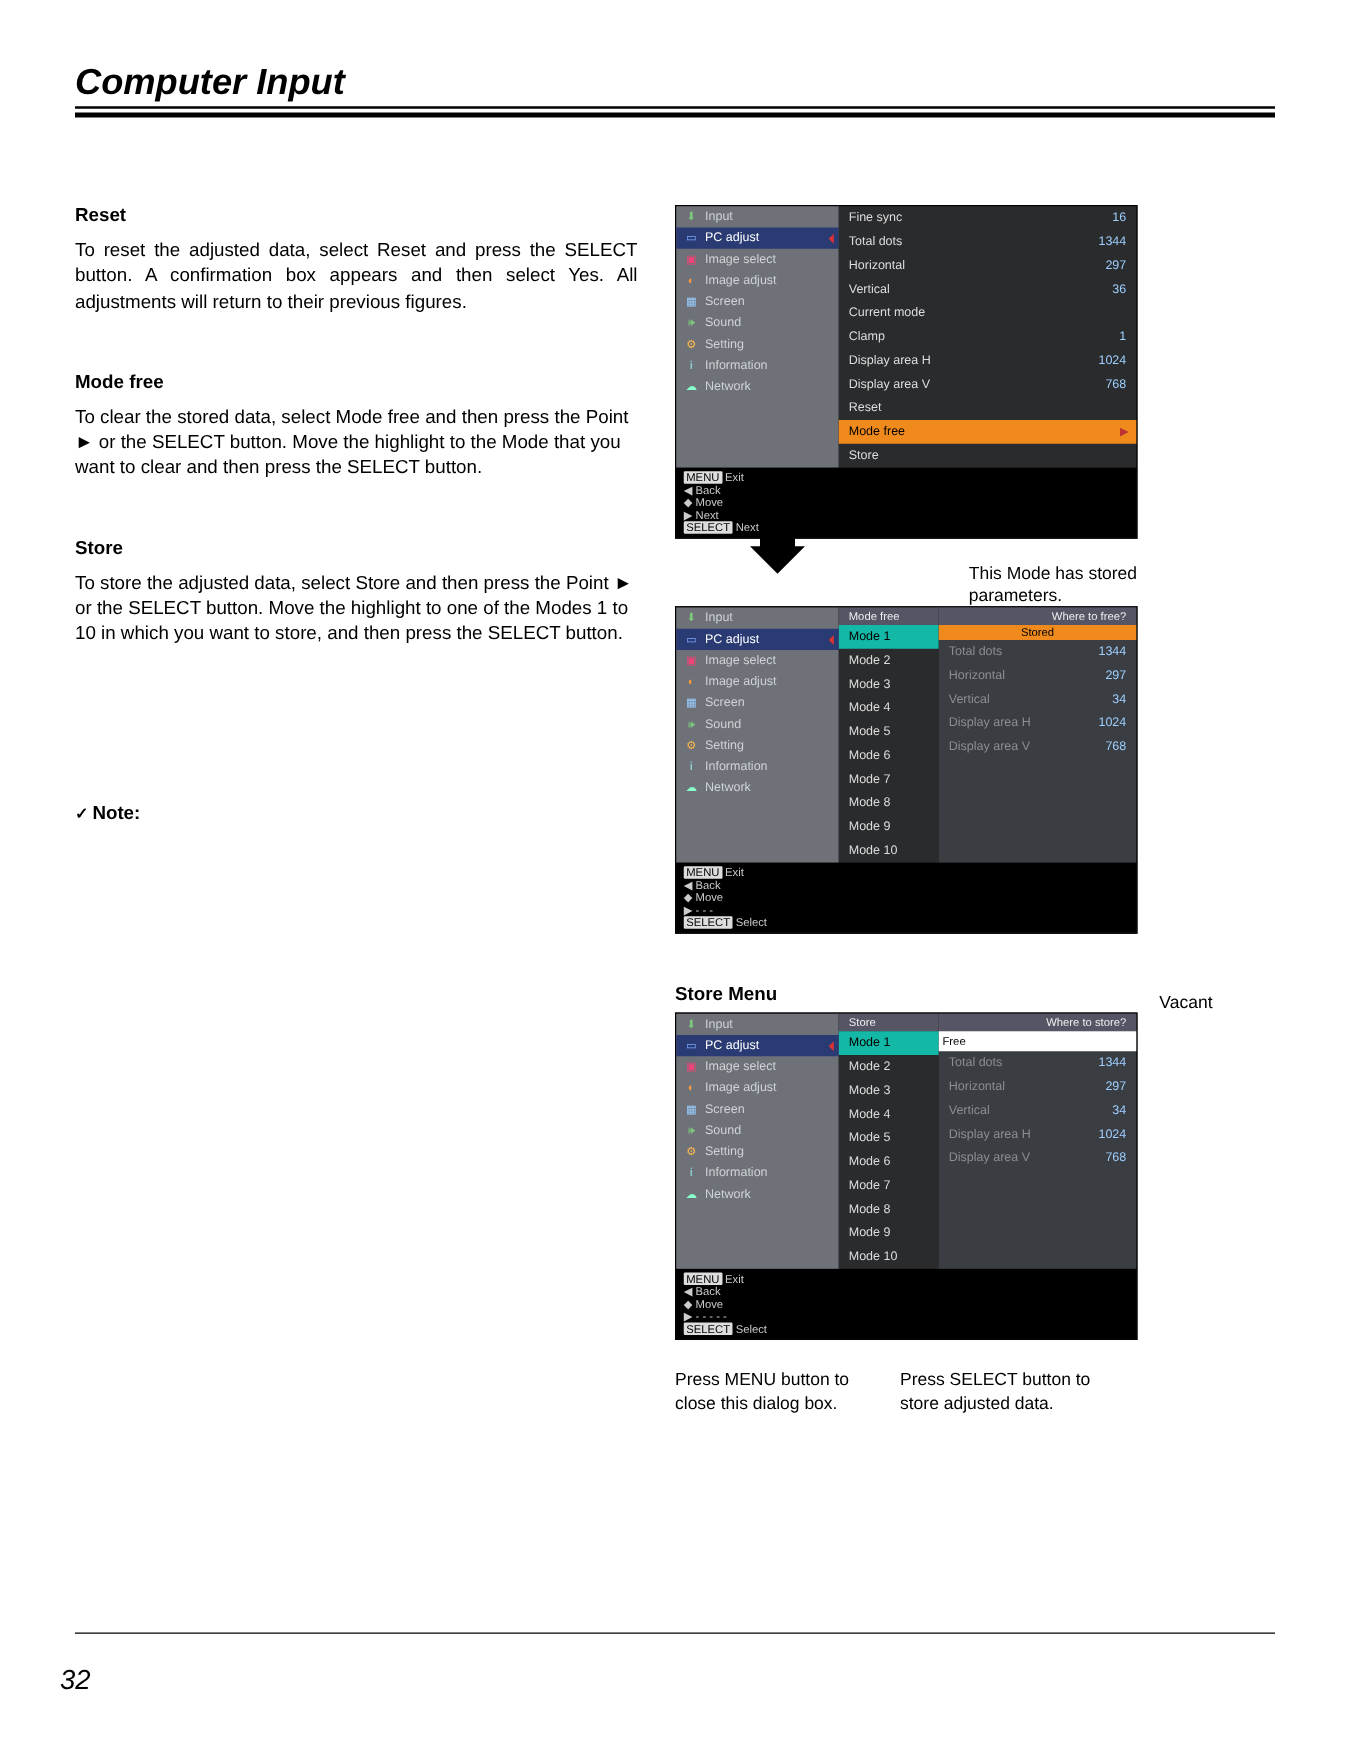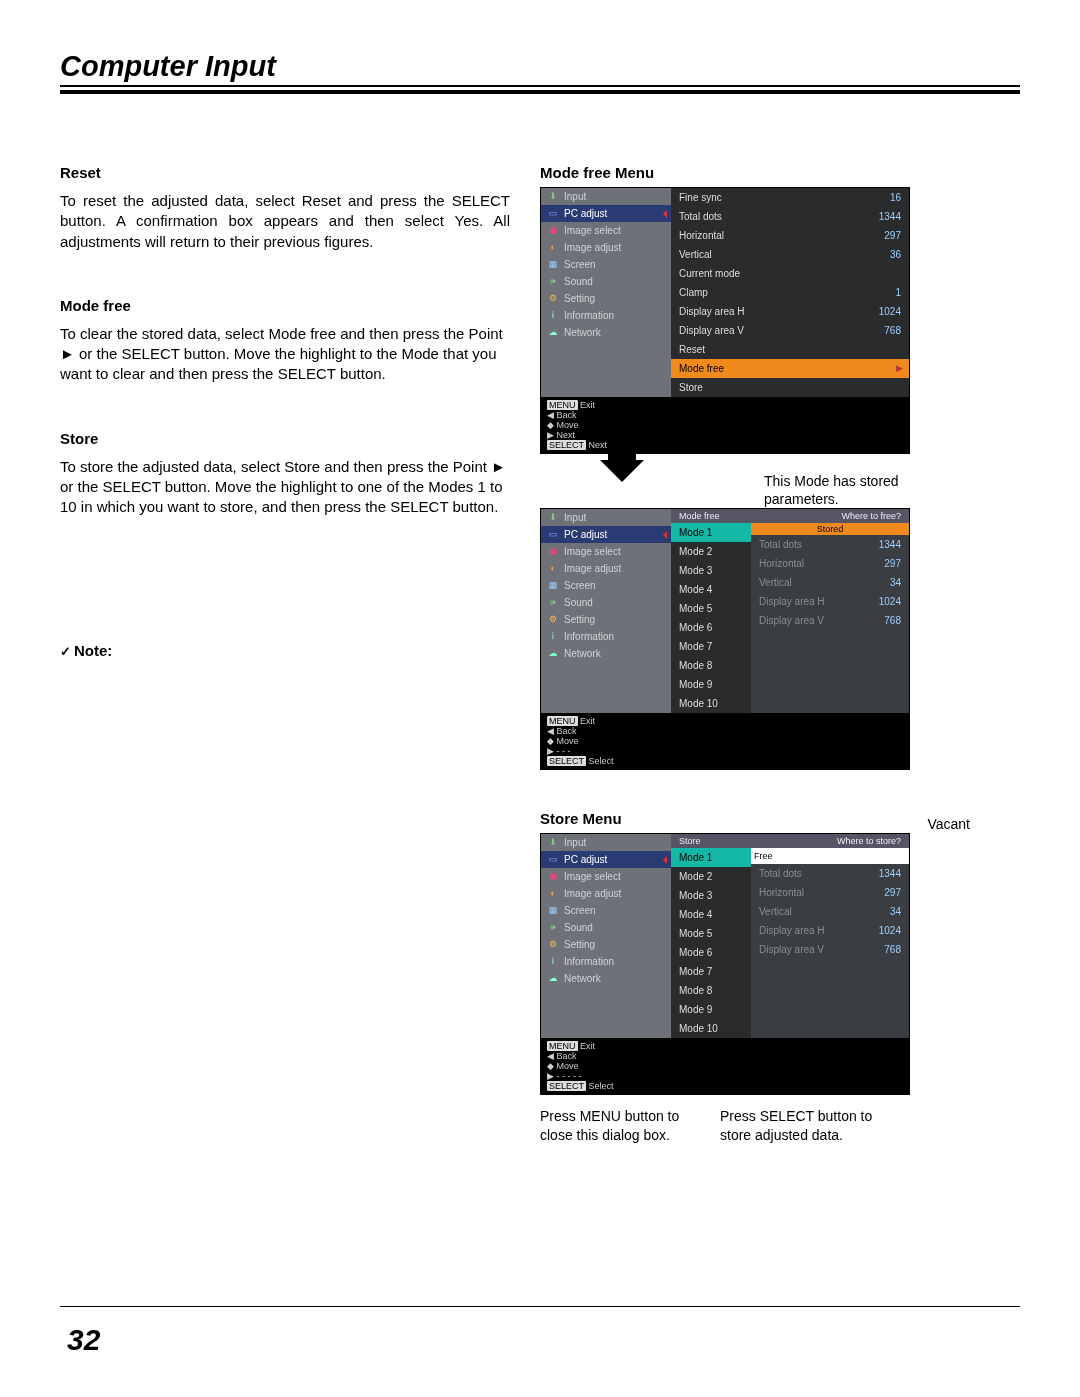--- a/index.html
+++ b/index.html
@@ -95,25 +95,25 @@
   .arrow-down {
     width:0;height:0;border:22px solid transparent;border-top-color:#000;
     margin: 6px 0 2px 60px;
     position: relative;
   }
   .arrow-down::before{
     content:"";position:absolute;top:-40px;left:-14px;width:28px;height:20px;background:#000;
   }
 
   .callout { font-size: 14px; line-height:1.3; }
-  .callout-row { display:flex; margin-top:12px;align-items:flex-end; }
+  .callout-row { display:flex; margin-top:22px;align-items:flex-end; }
 
   .pageno {
-    position:absolute; left:67px; bottom:40px;
-    font-size:30px; font-weight:bold; font-style:italic;
+    position:absolute; left:48px; bottom:40px;
+    font-size:22px; font-weight:normal; font-style:italic;
   }
   .bottom-rule{
     position:absolute; left:60px; right:60px; bottom:90px;
     border-top:1px solid #000;
   }
   .osd2-mid  { width: 80px; background:#2a2b2d; }
   .osd2-right{ flex:1; background:#3a3d42; }
 </style>
 </head>
 <body>
@@ -134,21 +134,20 @@
       <div class="sec-h">Store</div>
       <div class="para">To store the adjusted data, select Store and then press the Point ► or the SELECT button. Move the highlight to one of the Modes 1 to 10 in which you want to store, and then press the SELECT button.</div>
 
       <div style="height:80px"></div>
 
       <div class="sec-h note-h">Note:</div>
     </div>
 
     <div class="right" style="position:relative">
 
-      <div class="osd-title">Mode free Menu</div>
       <div class="osd">
         <div class="osd-body">
           <div class="osd-nav" id="nav1">
               <div class="item">
                 <span class="ic ic-input">⬇</span>
                 <span>Input</span>
               </div>
               <div class="item sel">
                 <span class="ic ic-pc">▭</span>
                 <span>PC adjust</span>
@@ -229,21 +228,21 @@
         </div>
         <div class="osd-foot">
           <span><b>MENU</b> <span>Exit</span></span>
           <span>◀ <span>Back</span></span>
           <span>◆ <span>Move</span></span>
           <span>▶ <span>Next</span></span>
           <span><b>SELECT</b> <span>Next</span></span>
         </div>
       </div>
 
-      <div style="display:flex; align-items:flex-start;">
+      <div style="display:flex; align-items:flex-start;gap:11px;">
         <div class="arrow-down"></div>
         <div class="callout" style="margin:18px 0 0 120px; width:150px;">This Mode has stored parameters.</div>
       </div>
 
       <div class="osd" style="position:relative">
         <div class="osd-body">
           <div class="osd-nav" id="nav2">
               <div class="item">
                 <span class="ic ic-input">⬇</span>
                 <span>Input</span>

